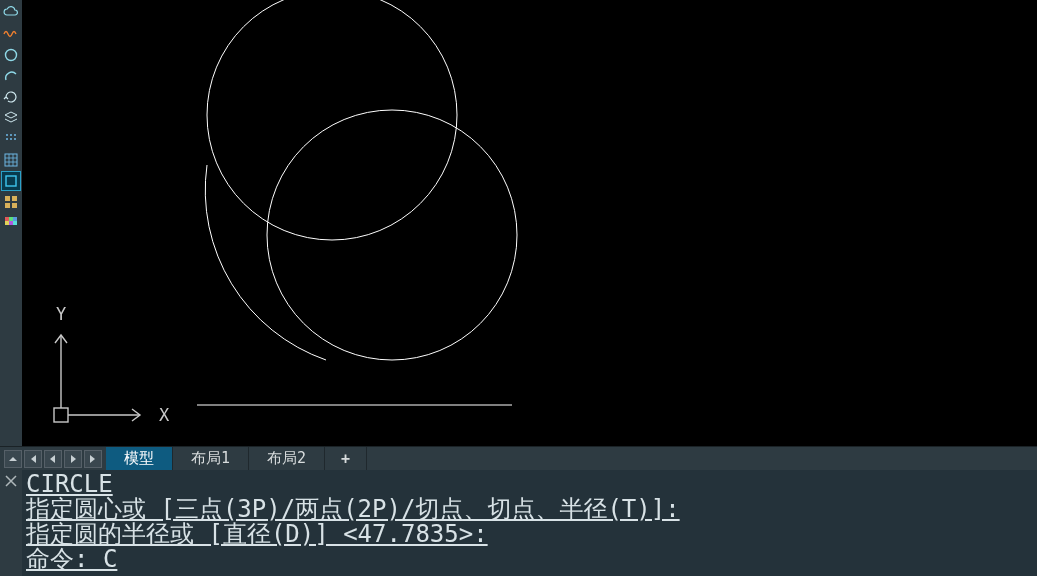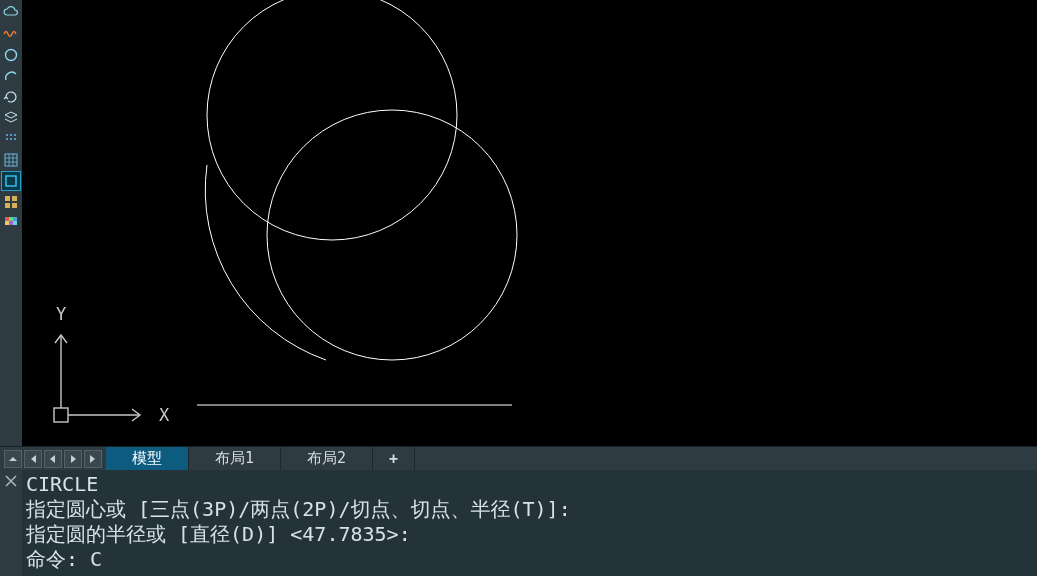--- a/index.html
+++ b/index.html
@@ -40,41 +40,41 @@
   display: flex; align-items: center; padding: 0 4px; gap: 2px;
 }
 .tabbar .navbtn {
   width: 18px; height: 18px; background: #3a474f;
   border: 1px solid #566068;
   display: flex; align-items: center; justify-content: center;
   cursor: pointer;
 }
 .tabbar .navbtn svg { width: 10px; height: 10px; fill: #c7cfd3; }
 .tabbar .tab {
-  padding: 2px 26px; font-size: 15px;
+  padding: 2px 18px; font-size: 15px;
   border-right: 1px solid #1f282d;
   background: #2e3b42; color: #d8dcdd;
   display: flex; align-items: center; cursor: pointer;
 }
 .tabbar .tab.active { background: #0e5b80; color: #fff; }
 .tabbar .tab.add { padding: 2px 16px; font-weight: bold; }
 
 
 .cmdwrap { display: flex; }
 .cmd-close {
   width: 22px; background: #2e3b42;
   display: flex; align-items: flex-start; justify-content: center;
   padding-top: 4px;
 }
 .cmd-close svg { width: 14px; height: 14px; stroke: #aeb7ba; }
 .cmd {
   flex: 1; background: #24323a;
   padding: 2px 4px 4px 4px;
-  font-size: 20px; line-height: 25px;
-  white-space: pre; color: #d8e2e6;
+  font-size: 24px; line-height: 25px;
+  white-space: pre; color: #d8e2e6; text-decoration: underline;
 }
 </style>
 </head>
 <body>
 
 <div class="top-row">
 
   <div class="toolbar">
     <div class="tb-btn">
       <svg viewBox="0 0 16 16">

